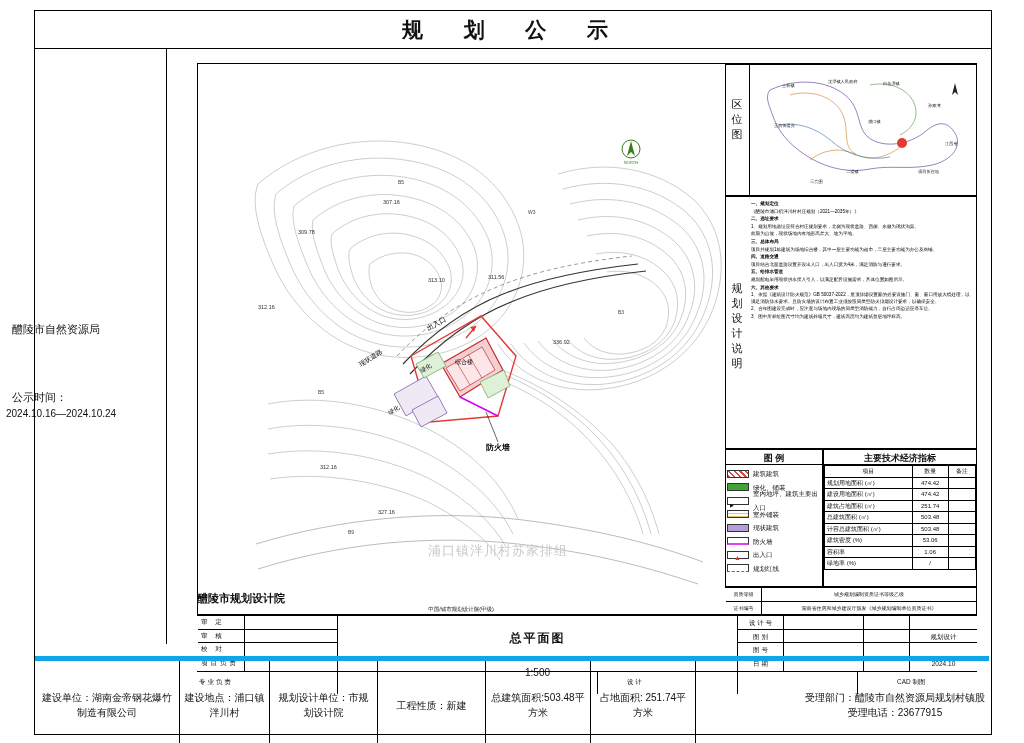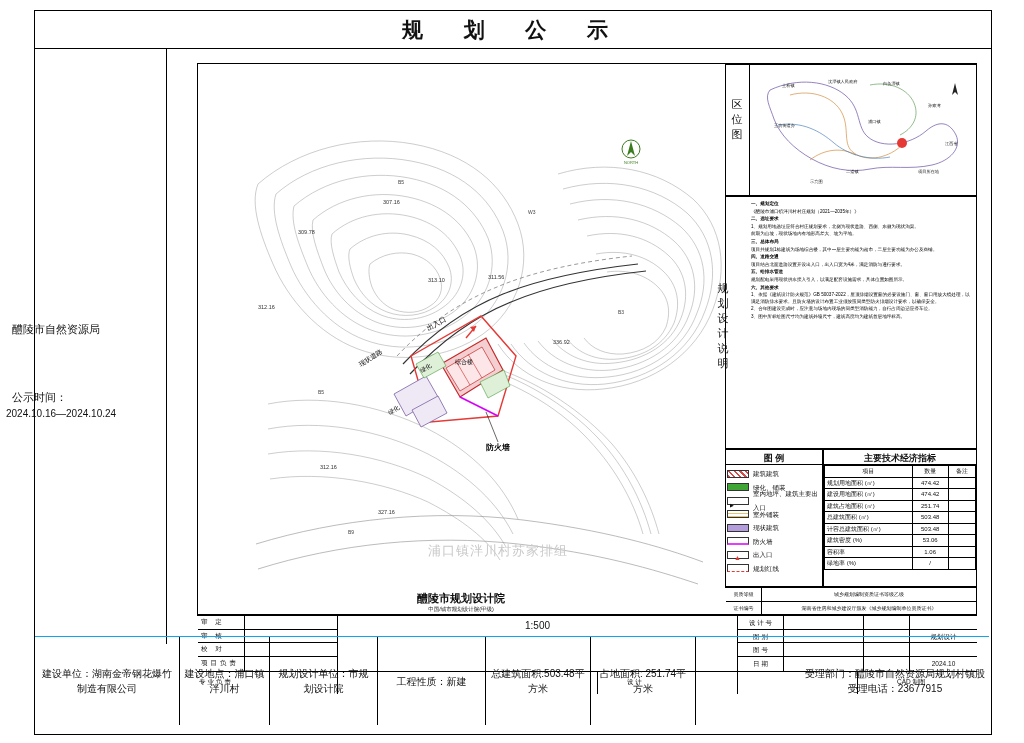--- a/index.html
+++ b/index.html
@@ -16,21 +16,21 @@
   
   .notice{position:absolute;left:35px;top:49px;width:132px;height:595px;border-right:1px solid #000;box-sizing:border-box;}
   .notice-inner{position:absolute;left:12px;top:70px;width:108px;font-size:11px;line-height:19px;}
   .notice-title{font-weight:bold;}
   .notice-body{text-indent:22px;}
   .notice-dept{position:absolute;left:12px;top:322px;width:110px;font-size:11px;}
   .notice-time-label{position:absolute;left:12px;top:390px;width:110px;font-size:11px;}
   .notice-time-val{position:absolute;left:6px;top:408px;width:124px;font-size:10px;}
 
   
-  .bottom-strip{position:absolute;left:35px;top:636px;width:954px;height:88px;border-top:1px solid #0ea5e9;box-sizing:border-box;}
+  .bottom-strip{position:absolute;left:35px;top:656px;width:954px;height:88px;border-top:5px solid #0ea5e9;box-sizing:border-box;}
   .bcell{position:absolute;top:0;height:88px;border-right:1px solid #000;box-sizing:border-box;font-size:10px;line-height:15px;display:flex;align-items:center;justify-content:center;text-align:center;padding:0 4px;}
   .bcell.last{border-right:none;}
   .bcell .inner{width:100%;}
 
   
   .draw{position:absolute;left:167px;top:49px;width:822px;height:595px;}
   .draw-border{position:absolute;left:30px;top:14px;width:780px;height:552px;border:1px solid #000;box-sizing:border-box;}
 
   
   .map-area{position:absolute;left:31px;top:15px;width:525px;height:523px;overflow:hidden;background:#fff;}
@@ -43,57 +43,57 @@
   .rpanel{position:absolute;border:1px solid #000;box-sizing:border-box;}
   .vlabel{position:absolute;width:22px;font-size:11px;text-align:center;line-height:15px;}
 
   
   .loc-panel{left:558px;top:15px;width:252px;height:132px;}
   .loc-inner{position:absolute;left:582px;top:16px;width:227px;height:130px;border-left:1px solid #000;box-sizing:border-box;overflow:hidden;}
   .loc-label{left:559px;top:48px;}
 
   
   .note-panel{left:558px;top:147px;width:252px;height:253px;}
-  .note-label{left:545px;top:232px;text-align:center;}
+  .note-label{left:559px;top:232px;text-align:center;}
   .note-text{position:absolute;left:584px;top:152px;width:222px;height:244px;font-size:4.6px;line-height:6.6px;overflow:hidden;color:#000;}
   .note-text p{margin:0 0 1px 0;}
   .note-h{font-weight:bold;}
 
   
   .legend-panel{left:558px;top:400px;width:98px;height:138px;}
   .legend-title{position:absolute;left:558px;top:402px;width:98px;text-align:center;font-size:9px;font-weight:bold;border-bottom:1px solid #000;height:14px;line-height:14px;box-sizing:border-box;}
   .legend-list{position:absolute;left:560px;top:418px;width:94px;font-size:6.5px;line-height:13.5px;}
   .legend-row{display:flex;align-items:center;height:13.5px;}
   .swatch{width:22px;height:8px;margin-right:4px;border:0.5px solid #333;box-sizing:border-box;flex:0 0 22px;}
 
   .tbl-panel{left:656px;top:400px;width:154px;height:138px;}
   .tbl-title{position:absolute;left:656px;top:402px;width:154px;text-align:center;font-size:9px;font-weight:bold;height:14px;line-height:14px;border-bottom:1px solid #000;box-sizing:border-box;}
   table.econ{position:absolute;left:657px;top:416px;width:152px;border-collapse:collapse;font-size:6px;}
   table.econ td{border:0.5px solid #000;padding:0 2px;height:10.5px;line-height:10.5px;}
   table.econ td.c{text-align:center;}
 
   
   .tb{position:absolute;left:558px;top:538px;width:252px;height:28px;border-top:1px solid #000;box-sizing:border-box;}
-  .institute{position:absolute;left:30px;top:542px;width:528px;text-align:center;font-size:11px;font-weight:bold;}
+  .institute{position:absolute;left:30px;top:542px;width:528px;font-size:11px;font-weight:bold;}
   .institute-sub{position:absolute;left:30px;top:557px;width:528px;text-align:center;font-size:5.5px;color:#222;}
   .cert{position:absolute;left:559px;top:539px;width:250px;height:27px;font-size:5px;}
   .cert .r{position:absolute;left:0;width:250px;height:13.5px;border-bottom:0.5px solid #000;box-sizing:border-box;}
   .cert .k{position:absolute;left:0;width:36px;text-align:center;line-height:13px;border-right:0.5px solid #000;height:13.5px;box-sizing:border-box;}
   .cert .v{position:absolute;left:36px;width:214px;text-align:center;line-height:13px;}
 
   
   .lblock{position:absolute;left:30px;top:566px;width:780px;height:56px;border-top:1px solid #000;box-sizing:border-box;}
   .lb-left{position:absolute;left:31px;top:567px;width:140px;height:55px;border-right:1px solid #000;box-sizing:border-box;font-size:6.5px;}
   .lb-left .row{height:13.7px;border-bottom:0.5px solid #000;box-sizing:border-box;position:relative;}
   .lb-left .row:last-child{border-bottom:none;}
   .lb-left .lab{position:absolute;left:3px;top:2px;letter-spacing:3px;}
   .lb-left .sep{position:absolute;left:46px;top:0;width:0.5px;height:13.7px;background:#000;}
   .lb-mid{position:absolute;left:171px;top:567px;width:400px;height:55px;border-right:1px solid #000;box-sizing:border-box;text-align:center;}
   .lb-mid .t1{margin-top:14px;font-size:12px;font-weight:bold;letter-spacing:2px;}
-  .lb-mid .t2{margin-top:4px;font-size:10px;}
+  .lb-mid .t2{margin-top:20px;font-size:10px;}
   .lb-right{position:absolute;left:571px;top:567px;width:239px;height:55px;font-size:6.5px;}
   .lb-right .r{position:absolute;left:0;width:239px;height:13.7px;border-bottom:0.5px solid #000;box-sizing:border-box;}
   .lb-right .c1{position:absolute;left:0;width:46px;text-align:center;line-height:13px;border-right:0.5px solid #000;height:13.7px;box-sizing:border-box;}
   .lb-right .c2{position:absolute;left:46px;width:80px;text-align:center;line-height:13px;border-right:0.5px solid #000;height:13.7px;box-sizing:border-box;}
   .lb-right .c3{position:absolute;left:126px;width:46px;text-align:center;line-height:13px;border-right:0.5px solid #000;height:13.7px;box-sizing:border-box;}
   .lb-right .c4{position:absolute;left:172px;width:67px;text-align:center;line-height:13px;}
 
   .sign-row{position:absolute;left:30px;top:622px;width:780px;height:22px;border-top:1px solid #000;box-sizing:border-box;font-size:6.5px;}
   .sign-row .a{position:absolute;left:2px;top:6px;letter-spacing:2px;}
   .sign-row .c{position:absolute;left:430px;top:6px;}
@@ -396,20 +396,21 @@
       <div class="row">
           <span class="lab">校 对</span>
           <span class="sep"></span>
         </div>
       <div class="row">
           <span class="lab">项目负责</span>
           <span class="sep"></span>
         </div>
     </div>
     <div class="lb-mid">
+      <div class="t1">总平面图</div>
       <div class="t2">1:500</div>
     </div>
     <div class="lb-right">
       <div class="r" style="top:0">
         <span class="c1">设 计 号</span>
         <span class="c2"></span>
         <span class="c3"></span>
         <span class="c4"></span>
       </div>
       <div class="r" style="top:13.7px">

